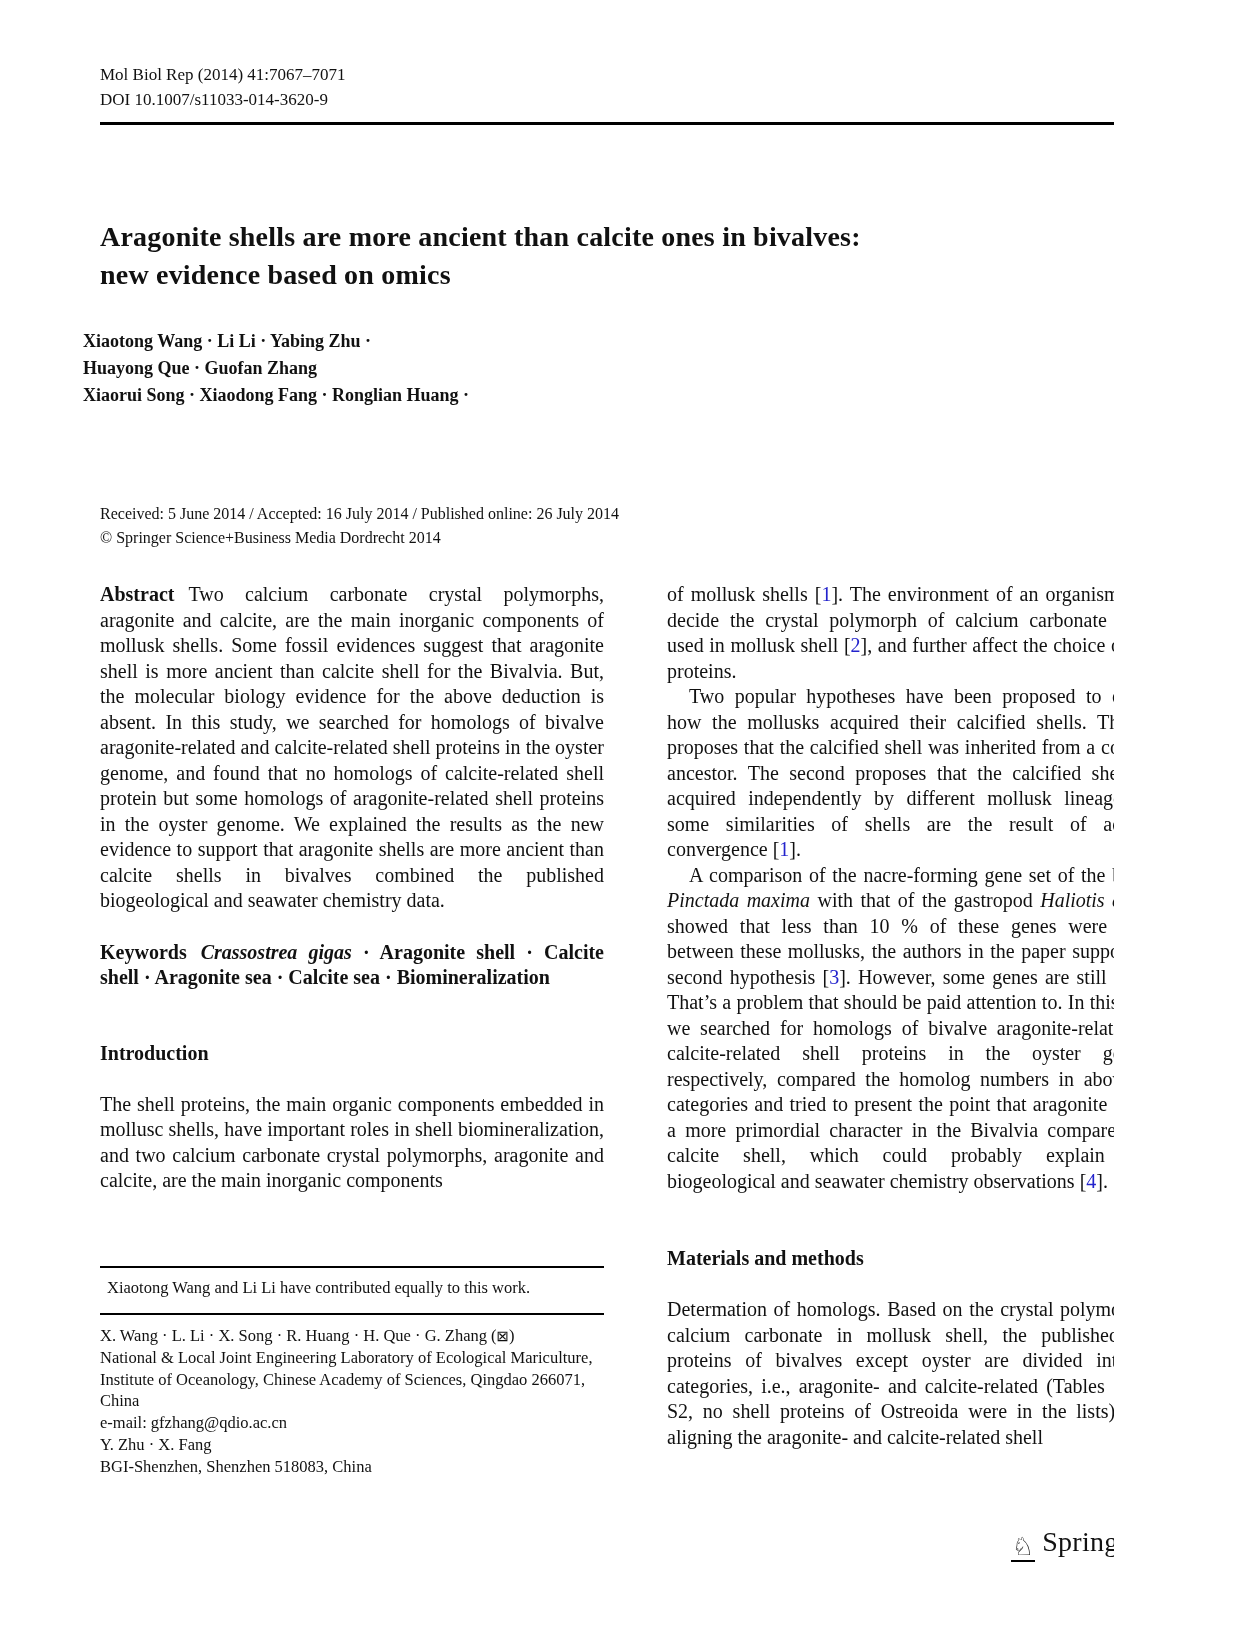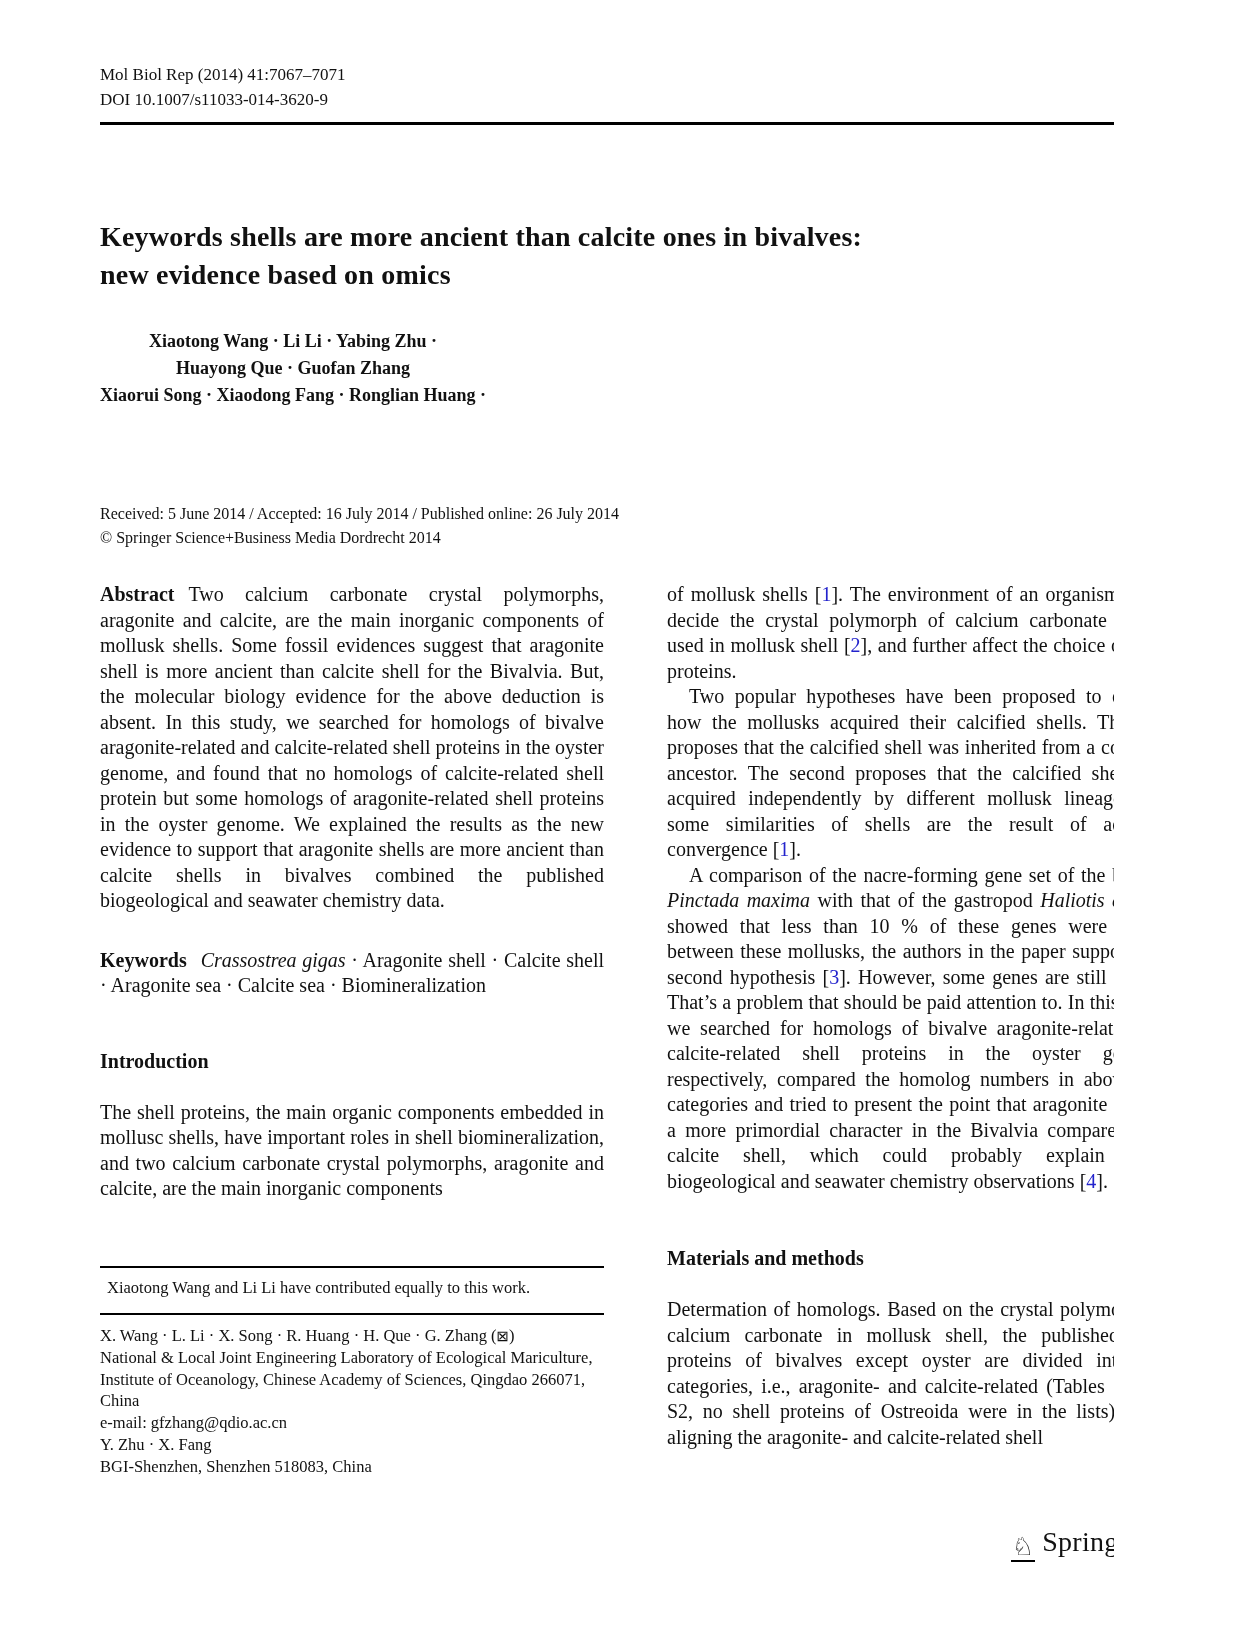--- a/index.html
+++ b/index.html
@@ -13,30 +13,30 @@
     color: var(--ink);
     font-family: "Liberation Serif", "DejaVu Serif", serif;
     overflow: hidden;
   }
   
   .jheader { position: absolute; left: 100px; top: 62px; font-size: 17px; line-height: 25px; }
   .head-rule { position: absolute; left: 100px; top: 122px; width: 1041px; height: 3px; background: #000; }
   
   .title { position: absolute; left: 100px; top: 218px; width: 1041px;
            font-size: 28px; font-weight: bold; line-height: 38px; letter-spacing: 0.2px; }
-  .authors { position: absolute; left: 100px; top: 328px; font-size: 18px; font-weight: bold; line-height: 27px; text-align: center; }
+  .authors { position: absolute; left: 83px; top: 328px; font-size: 18px; font-weight: bold; line-height: 27px; }
   .dates { position: absolute; left: 100px; top: 502px; font-size: 16px; line-height: 24px; }
   
   .col { position: absolute; top: 582px; width: 504px; font-size: 20px; line-height: 25.5px; text-align: justify; }
   .col-left { left: 100px; }
   .col-right { left: 667px; }
   .par { margin: 0; }
   .par.indent { text-indent: 22px; }
   .runin { margin-right: 14px; }
-  .kw { margin-top: 34px; }
+  .kw { margin-top: 26px; font-weight: bold; }
   h2.sec { font-size: 20px; line-height: 25px; font-weight: bold; text-align: left; }
   .sec-intro { margin-top: 50px; margin-bottom: 26px; }
   .sec-mat { margin-top: 52px; margin-bottom: 26px; }
   .seg-italic { font-style: italic; }
   .seg-ref { color: var(--ref); }
   .seg-icon { font-family: "DejaVu Sans", sans-serif; font-size: 0.9em; }
   
   .footnotes { position: absolute; left: 100px; top: 1266px; width: 504px; font-size: 16.5px; line-height: 21.5px; }
   .fnrule { height: 2px; background: #000; }
   .fn-equal { margin: 9px 0 14px 7px; }
@@ -54,21 +54,21 @@
 <div class="page">
 
   <div class="jheader">
     <div>Mol Biol Rep (2014) 41:7067–7071</div>
     <div>DOI 10.1007/s11033-014-3620-9</div>
   </div>
 
   <div class="head-rule"></div>
 
   <h1 class="title">
-    <span>Keywords shells are more ancient than calcite ones in bivalves:</span><br>
+    <span>Aragonite shells are more ancient than calcite ones in bivalves:</span><br>
     <span>new evidence based on omics</span>
   </h1>
 
   <div class="authors">
     <div>Xiaotong Wang · Li Li · Yabing Zhu ·</div>
     <div>Huayong Que · Guofan Zhang</div>
     <div>Xiaorui Song · Xiaodong Fang · Ronglian Huang ·</div>
   </div>
 
   <div class="dates">

